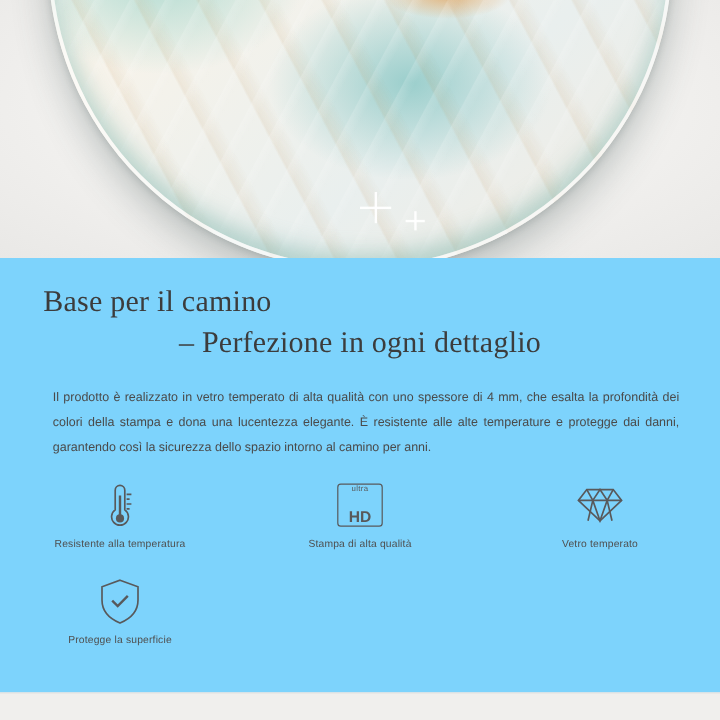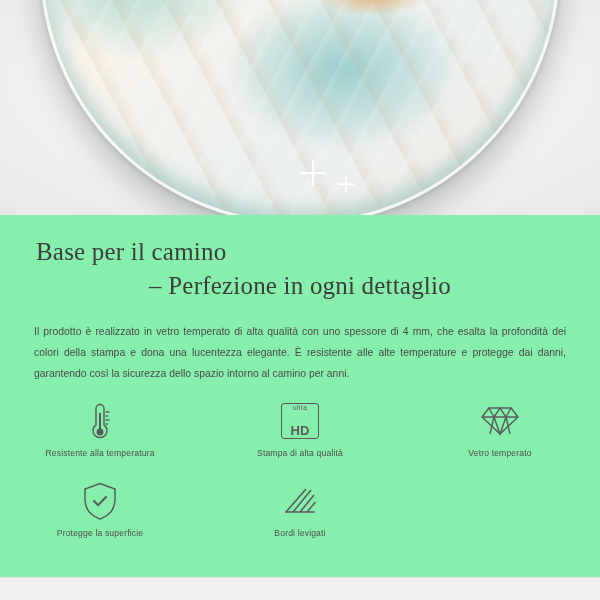--- a/index.html
+++ b/index.html
@@ -10,21 +10,21 @@
     width: 600px;
     height: 600px;
     background: #ffffff;
     font-family: "Liberation Sans", sans-serif;
     overflow: hidden;
   }
   .page {
     position: relative;
     width: 600px;
     height: 600px;
-    background: #86efac;
+    background: #7dd3fc;
     overflow: hidden;
   }
 
   
   .hero {
     position: absolute;
     top: 0;
     left: 0;
     width: 600px;
     height: 215px;
@@ -134,21 +134,21 @@
     font-size: 25px;
     line-height: 34px;
     font-weight: 400;
     color: #3c3c3c;
     letter-spacing: .2px;
   }
   .headline .line2 { display: block; text-align: center; }
 
   .body-copy {
     margin: 0;
-    padding: 18px 34px 0 34px;
+    padding: 18px 34px 0 44px;
     font-size: 10.4px;
     line-height: 21px;
     color: #4a4a4a;
     text-align: justify;
   }
 
   
   .features {
     position: absolute;
     left: 0;
@@ -274,30 +274,18 @@
     <div class="feature">
       <div class="feature-icon">
         <svg width="38" height="42" viewBox="0 0 38 42" fill="none" stroke="#58595b" stroke-width="1.4">
           <path d="M19 3.5 34 9v11c0 9.2-6.3 15.6-15 19.2C10.3 35.6 4 29.2 4 20V9L19 3.5z"></path>
           <path d="M12.5 20.5l4.6 4.6 8.4-8.6" stroke-width="2"></path>
         </svg>
       </div>
       <div class="feature-label">Protegge la superficie</div>
     </div>
 
-    <div class="feature">
-      <div class="feature-icon">
-        <svg width="40" height="34" viewBox="0 0 40 34" fill="none" stroke="#58595b" stroke-width="1.5">
-          <path d="M6 28 L26 5"></path>
-          <path d="M13 28 L31 6"></path>
-          <path d="M20 28 L34 11"></path>
-          <path d="M27 28 L35.5 18"></path>
-          <path d="M5 28 H35"></path>
-        </svg>
-      </div>
-      <div class="feature-label">Bordi levigati</div>
-    </div>
 
 
   </div>
 
   <div class="bottom-bar"></div>
 </div>
 
 </body></html>

